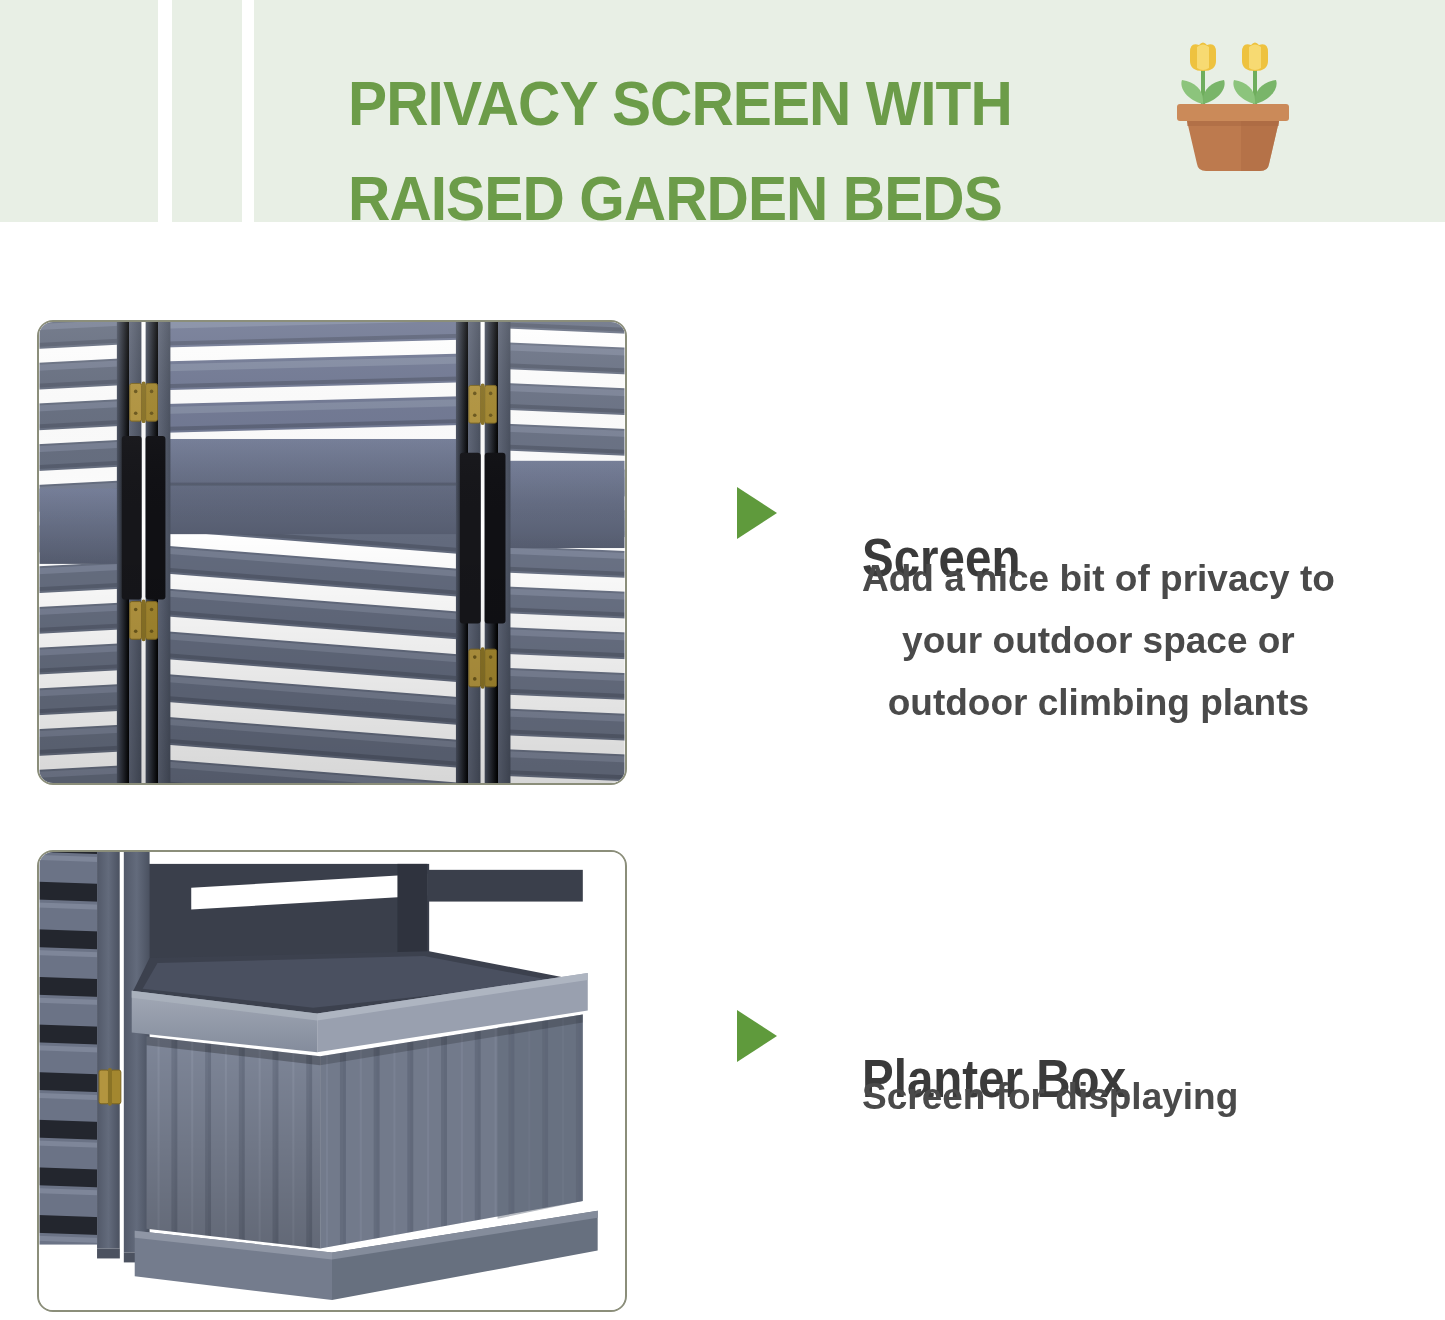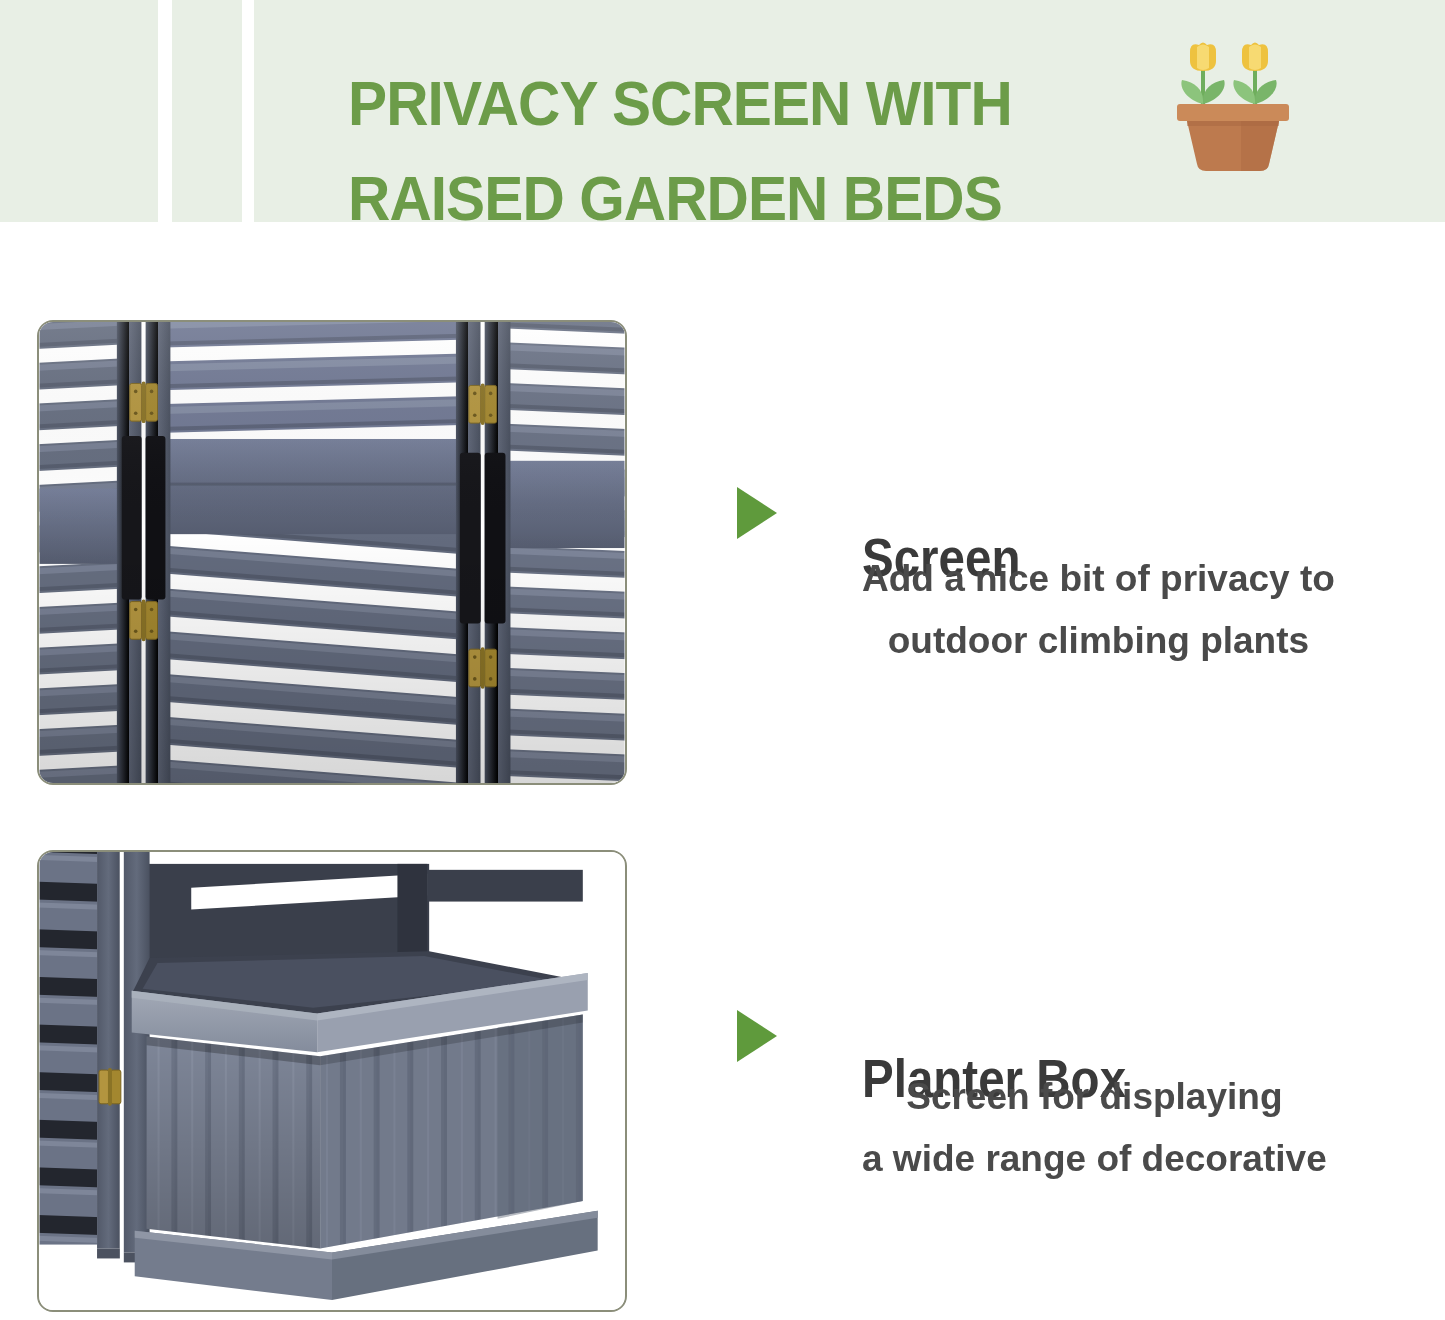--- a/index.html
+++ b/index.html
@@ -263,25 +263,25 @@
       </g>
     </svg>
   </div>
 
   <svg class="bullet t1" width="40" height="52" viewBox="0 0 40 52">
     <polygon points="0,0 40,26 0,52" fill="#5f9a3c"></polygon>
   </svg>
   <h2 class="feature-title f1">Screen</h2>
   <div class="feature-body f1">
     <span>Add a nice bit of privacy to</span>
+    <span>your outdoor space or</span>
     <span>outdoor climbing plants</span>
   </div>
 
   <svg class="bullet t2" width="40" height="52" viewBox="0 0 40 52">
     <polygon points="0,0 40,26 0,52" fill="#5f9a3c"></polygon>
   </svg>
   <h2 class="feature-title f2">Planter Box</h2>
   <div class="feature-body f2">
     <span>Screen for displaying</span>
-    <span>a wide range of decorative</span>
   </div>
 
 </div>
 
 </body></html>

